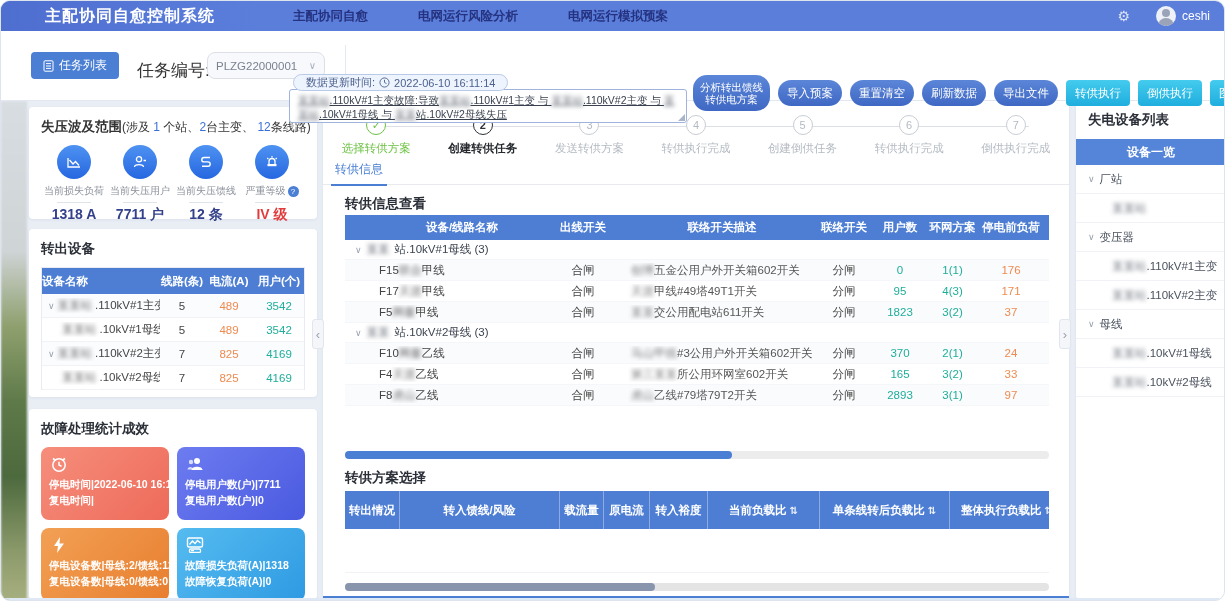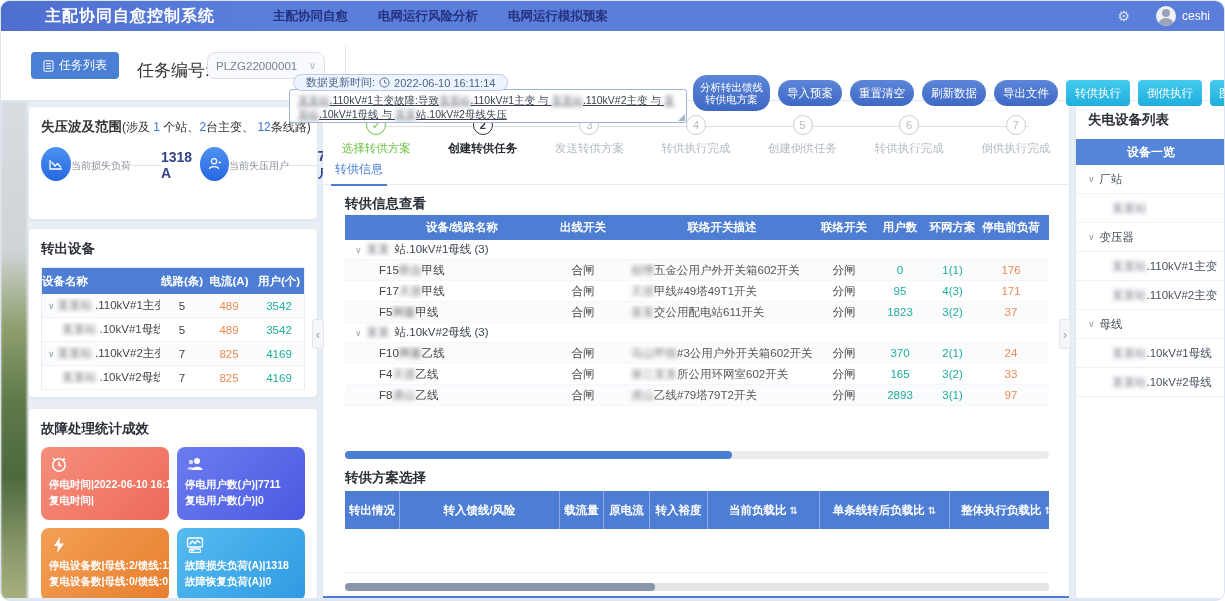--- a/index.html
+++ b/index.html
@@ -4,21 +4,21 @@
 <style>
   *{margin:0;padding:0;box-sizing:border-box;}
   html,body{background:#fff;}
   body{font-family:"Liberation Sans","DejaVu Sans",sans-serif;font-size:12px;color:#333;}
   .app{position:relative;width:1225px;height:601px;overflow:hidden;background:#e9eef5;border-radius:10px;border:1px solid #dde4ee;}
 
   
   .top-header{position:absolute;left:0;top:0;width:100%;height:30px;background:#5b7edb;display:flex;align-items:center;z-index:30;}
   .brand{width:258px;height:100%;background:linear-gradient(90deg,#4e6ed0,#5b7edb);color:#fff;font-size:16px;font-weight:bold;letter-spacing:1px;display:flex;align-items:center;padding-left:44px;white-space:nowrap;}
   .nav{display:flex;gap:30px;margin-left:14px;}
-  .nav-item{color:#24327f;font-weight:bold;font-size:12.5px;cursor:pointer;white-space:nowrap;}
+  .nav-item{color:#24327f;font-weight:bold;font-size:12.5px;cursor:pointer;white-space:nowrap;margin-left:20px;}
   .hdr-right{margin-left:auto;display:flex;align-items:center;gap:26px;padding-right:14px;}
   .gear{color:#d9e1f8;font-size:14px;cursor:pointer;}
   .userbox{display:flex;align-items:center;gap:6px;color:#fff;font-size:12px;}
   .avatar{width:20px;height:20px;border-radius:50%;background:#eef1f8;position:relative;overflow:hidden;}
   .avatar::before{content:"";position:absolute;left:6px;top:3px;width:8px;height:8px;border-radius:50%;background:#9aa3b8;}
   .avatar::after{content:"";position:absolute;left:2px;top:12px;width:16px;height:10px;border-radius:8px 8px 0 0;background:#9aa3b8;}
 
   
   .toolbar{position:absolute;left:0;top:30px;width:100%;height:70px;background:#fff;border-bottom:1px solid #e3e8f0;z-index:20;}
   .btn-task{position:absolute;left:30px;top:21px;height:27px;padding:0 12px;background:#4a7fd4;border:none;border-radius:4px;color:#fff;font-size:12px;display:flex;align-items:center;gap:5px;cursor:pointer;}
@@ -41,21 +41,21 @@
 
   .panel{position:absolute;background:#fff;border-radius:4px;box-shadow:0 1px 3px rgba(60,80,130,.08);}
   .ptitle{font-weight:bold;font-size:13.5px;color:#2b2f38;}
 
   
   .p-impact{left:28px;top:106px;width:288px;height:112px;padding:11px 12px;}
   .impact-title-row{font-size:12px;color:#333;white-space:nowrap;}
   .impact-title-row b{font-size:13.5px;}
   .accent{color:#3a6fd8;}
   .impact-items{display:flex;margin-top:9px;}
-  .imp-item{flex:1;display:flex;flex-direction:row;align-items:center;}
+  .imp-item{flex:1;display:flex;flex-direction:column;align-items:center;}
   .imp-circle{width:34px;height:34px;border-radius:50%;background:linear-gradient(180deg,#4e92f2,#2667e0);display:flex;align-items:center;justify-content:center;color:#fff;}
   .imp-label{margin-top:5px;font-size:10px;color:#8a8f99;display:flex;align-items:center;gap:2px;white-space:nowrap;}
   .imp-rule{width:34px;height:1px;background:#dfe3ea;margin-top:4px;}
   .imp-value{margin-top:3px;font-size:14px;font-weight:bold;color:#33418a;}
   .imp-value.red{color:#e03c3c;}
   .help-dot{width:11px;height:11px;border-radius:50%;background:#4a7fd4;color:#fff;font-size:8px;display:flex;align-items:center;justify-content:center;}
 
   
   .p-out{left:28px;top:228px;width:288px;height:168px;padding:11px 12px;}
   .out-table{margin-top:9px;border:1px solid #e8ecf2;border-bottom:none;}

